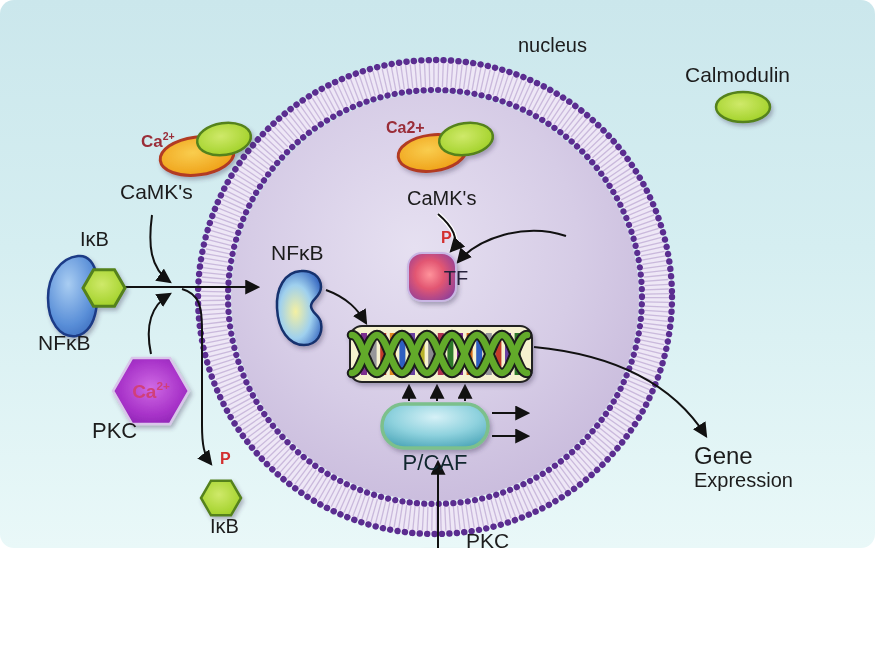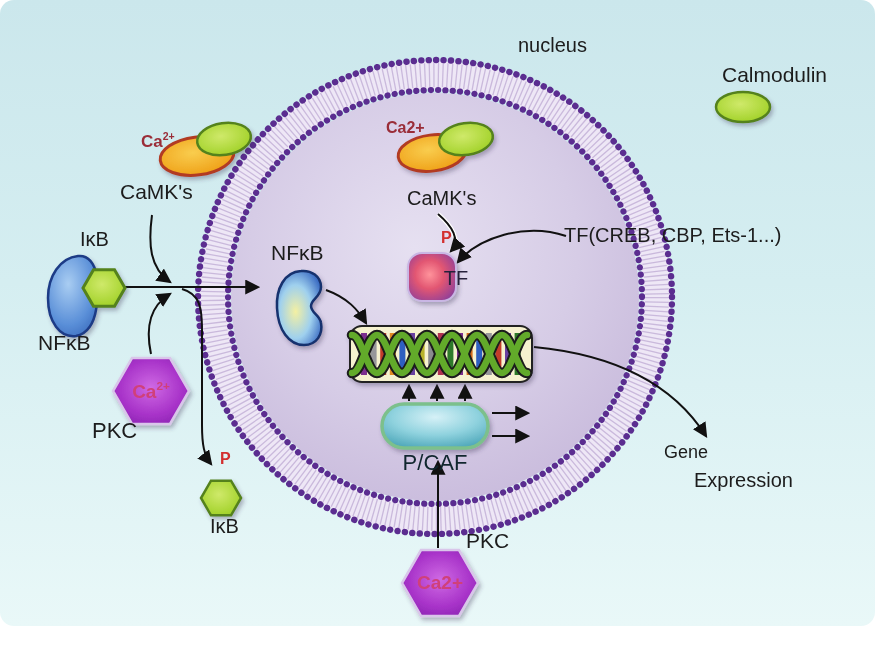--- a/index.html
+++ b/index.html
@@ -1,17 +1,17 @@
 <!DOCTYPE html>
 <html><head>
 <meta charset="utf-8">
 <style>
   html,body{margin:0;padding:0;background:#ffffff;}
   .canvas{
-    position:relative;width:875px;height:626px;overflow:hidden;
+    position:relative;width:875px;height:548px;overflow:hidden;
     border-radius:14px;
     background:linear-gradient(180deg,#cbe7ec 0%,#d5eef1 45%,#e9f8f8 100%);
     font-family:"Liberation Sans",sans-serif;
   }
   .art{position:absolute;left:0;top:0;}
   .lbl{position:absolute;line-height:1.05;white-space:nowrap;color:#1c1c1c;}
   .lbl.center{transform:translate(-50%,-50%);}
   .darkred{color:#9a2d38;font-weight:bold;}
   .red{color:#d32f2f;font-weight:bold;}
   .magenta{color:#d0407a;font-weight:bold;}
@@ -155,43 +155,42 @@
       <path d="M352,373 C362,373 367,335 377,335 C387,335 392,373 402,373 C412,373 417,335 427,335 C437,335 442,373 452,373 C462,373 467,335 477,335 C487,335 492,373 502,373 C512,373 517,335 527,335"></path>
     </g>
   </g>
 
   <rect x="382" y="404" width="106" height="44" rx="22" fill="url(#pcafGrad)" stroke="#7bc08c" stroke-width="3.5" filter="url(#ds)"></rect>
 
   <polygon points="478,583 459,550.1 421,550.1 402,583 421,615.9 459,615.9" fill="url(#purpleHexGrad)" stroke="#d9c6ea" stroke-width="2.5" filter="url(#ds)"></polygon>
 </svg>
 
 <div class="lbl" style="left:518px;top:35px;font-size:20px;">nucleus</div>
-<div class="lbl" style="left:722px;top:64px;font-size:21px;">Calmodulin</div>
+<div class="lbl" style="left:685px;top:64px;font-size:21px;">Calmodulin</div>
 
 <div class="lbl darkred" style="left:141px;top:131px;font-size:17px;"><span>Ca</span><sup>2+</sup></div>
 <div class="lbl" style="left:120px;top:181px;font-size:21px;">CaMK's</div>
 
 <div class="lbl darkred" style="left:386px;top:120px;font-size:16px;">Ca2+</div>
 <div class="lbl" style="left:407px;top:188px;font-size:20px;">CaMK's</div>
 
-<div class="lbl" style="left:564px;top:225px;font-size:20px;">TF(CREB, CBP, Ets-1...)</div>
 <div class="lbl red" style="left:441px;top:230px;font-size:16px;">P</div>
 <div class="lbl center" style="left:456px;top:278px;font-size:20px;color:#26203a;">TF</div>
 
 <div class="lbl" style="left:80px;top:229px;font-size:20px;">IκB</div>
 <div class="lbl" style="left:38px;top:332px;font-size:21px;">NFκB</div>
 <div class="lbl" style="left:271px;top:242px;font-size:21px;">NFκB</div>
 
 <div class="lbl" style="left:92px;top:419px;font-size:22px;">PKC</div>
 <div class="lbl center magenta" style="left:151px;top:391px;font-size:19px;"><span>Ca</span><sup>2+</sup></div>
 
 <div class="lbl red" style="left:220px;top:451px;font-size:16px;">P</div>
 <div class="lbl" style="left:210px;top:516px;font-size:20px;">IκB</div>
 
 <div class="lbl center" style="left:435px;top:427px;font-size:22px;color:#10262e;margin-top:36px;">P/CAF</div>
 
-<div class="lbl" style="left:664px;top:443px;font-size:18px;">Gene</div>
+<div class="lbl" style="left:694px;top:443px;font-size:24px;">Gene</div>
 <div class="lbl" style="left:694px;top:470px;font-size:20px;">Expression</div>
 
 <div class="lbl" style="left:466px;top:530px;font-size:21px;">PKC</div>
 <div class="lbl center magenta" style="left:440px;top:583px;font-size:19px;">Ca2+</div>
 
 </div>
 
 </body></html>

